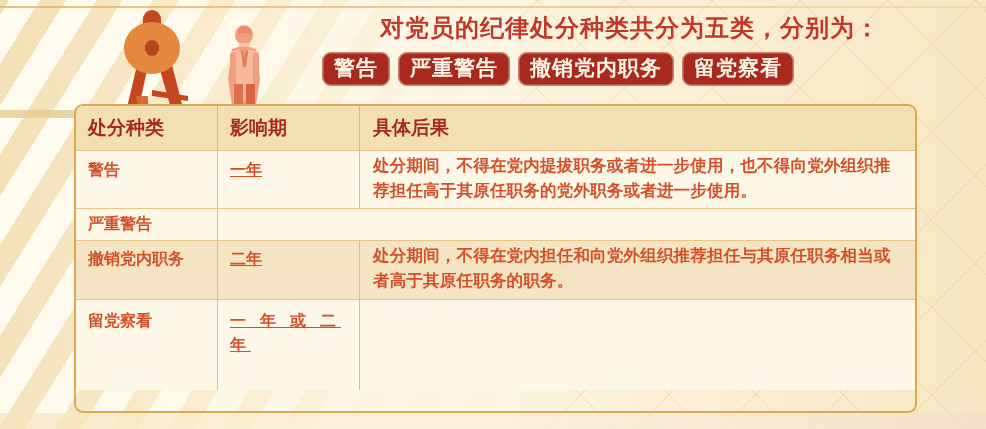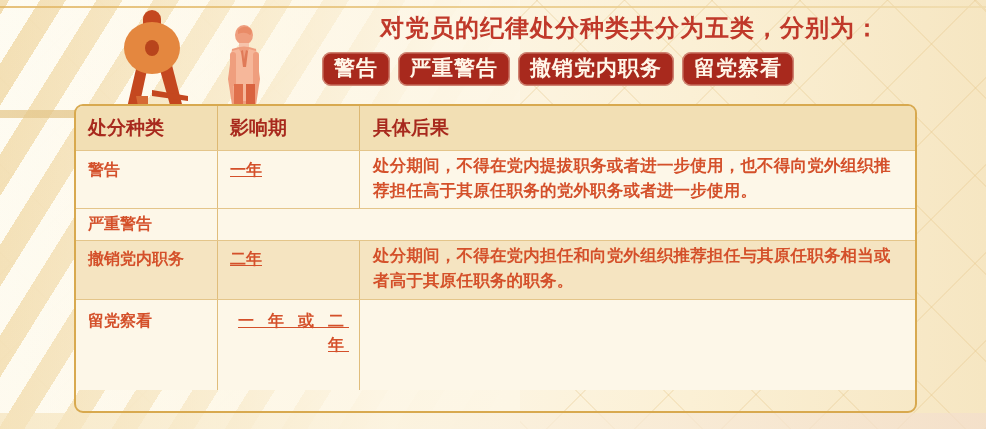--- a/index.html
+++ b/index.html
@@ -87,21 +87,21 @@
   .c3{flex:1;box-sizing:border-box;padding:5px 14px 5px 13px;}
   .hdr{background:#f2dfb4;}
   .hdr .c1,.hdr .c2,.hdr .c3{
     font-size:19px;font-weight:700;color:#a8291d;padding-top:9px;padding-bottom:9px;
     border-right-color:#ddb873;
   }
   .rlight{background:#fdf7e8;}
   .rdark{background:#f5e4c1;}
   .cat{font-size:16px;color:#d4502a;font-weight:700;line-height:1.45;}
   .per{font-size:16px;color:#d4502a;font-weight:700;line-height:1.5;text-decoration:underline;}
-  .per.spread{text-align:right;}
+  .per.spread{text-align:left;}
   .per.spread .l1{display:block;letter-spacing:5px;}
   .per.spread .l2{display:block;}
   .body{font-size:16.5px;color:#d4502a;font-weight:700;line-height:1.52;letter-spacing:.2px;}
   .body p{margin:0;}
   .r1{min-height:36px;}
   .r2{min-height:32px;}
   .r3{min-height:43px;}
   .r4{min-height:91px;}
   .row.r1 .c3,.row.r3 .c3,.row.r4 .c3,.row.r5 .c3{padding-top:2px;}
   .r1 .c1,.r1 .c2{padding-top:7px;}

